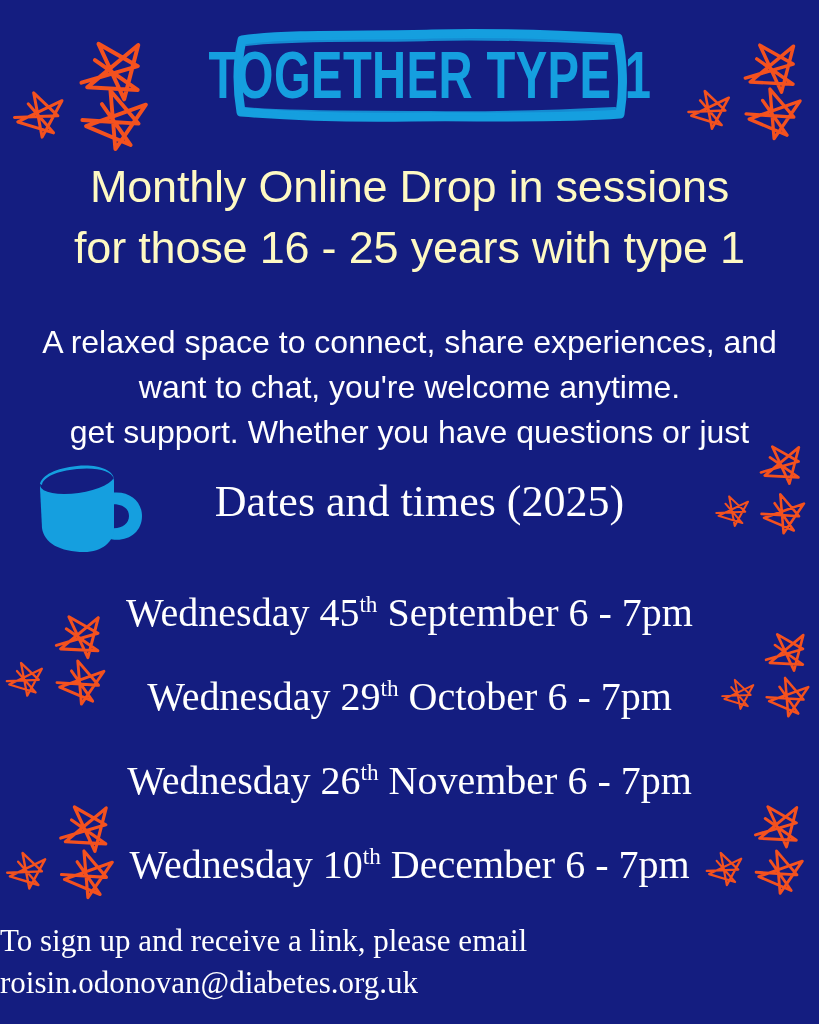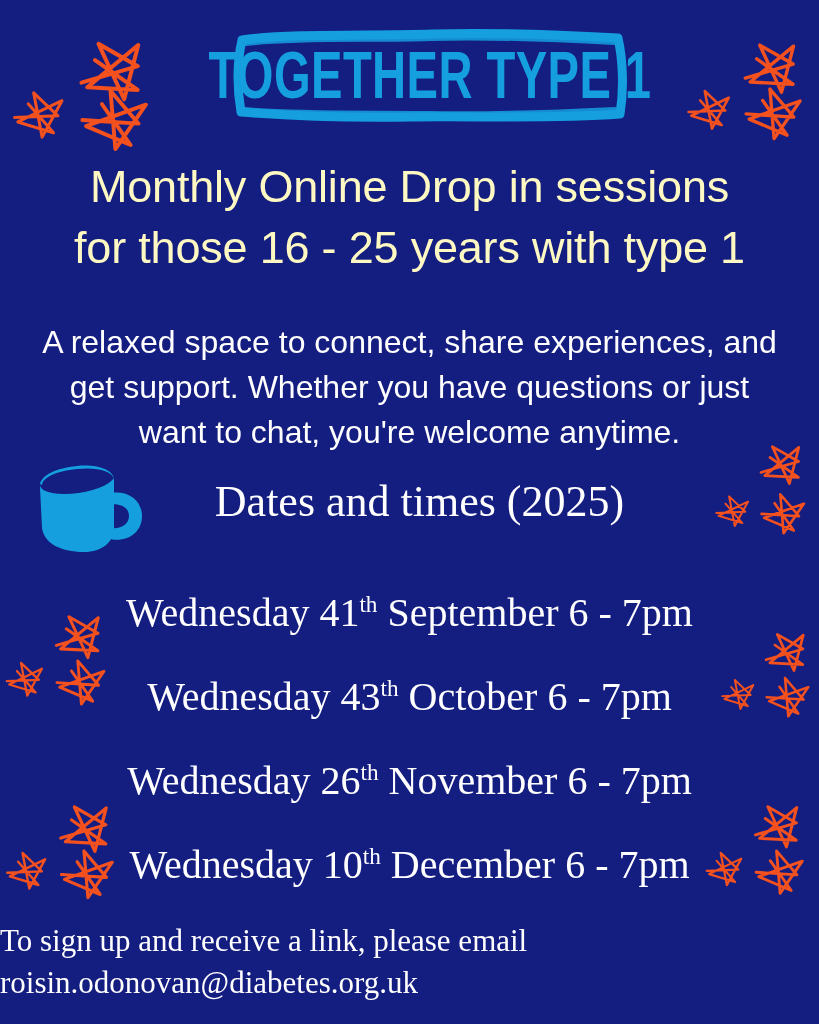--- a/index.html
+++ b/index.html
@@ -243,22 +243,22 @@
   </div>
 </div>
 
 <div class="headline">
   <span class="hl-line">Monthly Online Drop in sessions</span>
   <span class="hl-line">for those 16 - 25 years with type 1</span>
 </div>
 
 <div class="intro">
   <span class="in-line">A relaxed space to connect, share experiences, and</span>
+  <span class="in-line">want to chat, you're welcome anytime.</span>
   <span class="in-line">get support. Whether you have questions or just</span>
-  <span class="in-line">want to chat, you're welcome anytime.</span>
 </div>
 
 <div class="dates-header">
   <svg class="mug-icon" viewBox="0 0 112 92">
 
     <path d="M74,30 C95,24 110,36 110,52 C110,70 93,80 74,74
              L74,63 C87,67 97,61 97,52 C97,43 88,38 74,41 Z" fill="#159fdf"></path>
 
     <path d="M8,24 C8,17 22,9 44,6 C66,3 82,9 82,17
              L82,64 C82,78 70,88 52,88 C28,88 12,79 10,64 Z" fill="#159fdf"></path>
@@ -266,24 +266,24 @@
     <ellipse cx="45" cy="17" rx="37" ry="12" transform="rotate(-8 45 17)" fill="#141d80"></ellipse>
 
     <path d="M8,20 C10,11 24,4 45,2 C66,0 81,6 82,15
              C80,7 65,3 45,5 C25,7 11,13 10,21 Z" fill="#159fdf"></path>
   </svg>
   <div class="dates-title">Dates and times (2025)</div>
 </div>
 
 <div class="date-list">
   <div class="date-row">
-    <span>Wednesday</span>&nbsp;<span>41</span><span class="ord">th</span>&nbsp;<span>September</span>&nbsp;<span>6 - 7pm</span>
-  </div>
-  <div class="date-row">
-    <span>Wednesday</span>&nbsp;<span>43</span><span class="ord">th</span>&nbsp;<span>October</span>&nbsp;<span>6 - 7pm</span>
+    <span>Wednesday</span>&nbsp;<span>45</span><span class="ord">th</span>&nbsp;<span>September</span>&nbsp;<span>6 - 7pm</span>
+  </div>
+  <div class="date-row">
+    <span>Wednesday</span>&nbsp;<span>29</span><span class="ord">th</span>&nbsp;<span>October</span>&nbsp;<span>6 - 7pm</span>
   </div>
   <div class="date-row">
     <span>Wednesday</span>&nbsp;<span>26</span><span class="ord">th</span>&nbsp;<span>November</span>&nbsp;<span>6 - 7pm</span>
   </div>
   <div class="date-row">
     <span>Wednesday</span>&nbsp;<span>10</span><span class="ord">th</span>&nbsp;<span>December</span>&nbsp;<span>6 - 7pm</span>
   </div>
 </div>
 
 <div class="footer">

